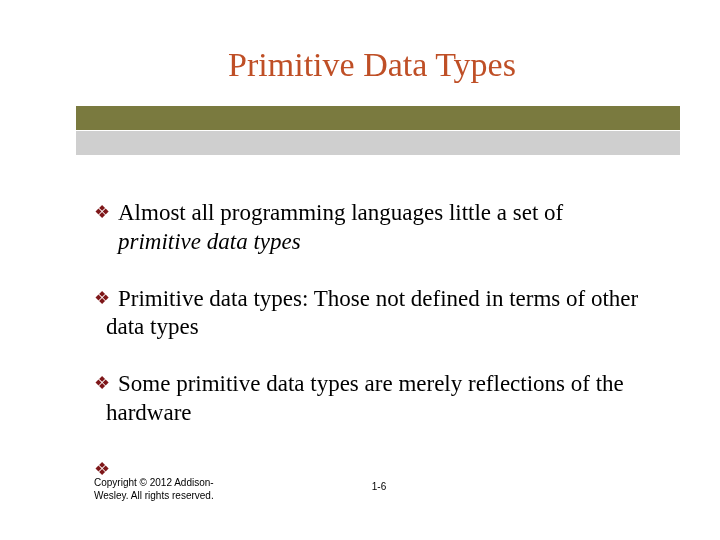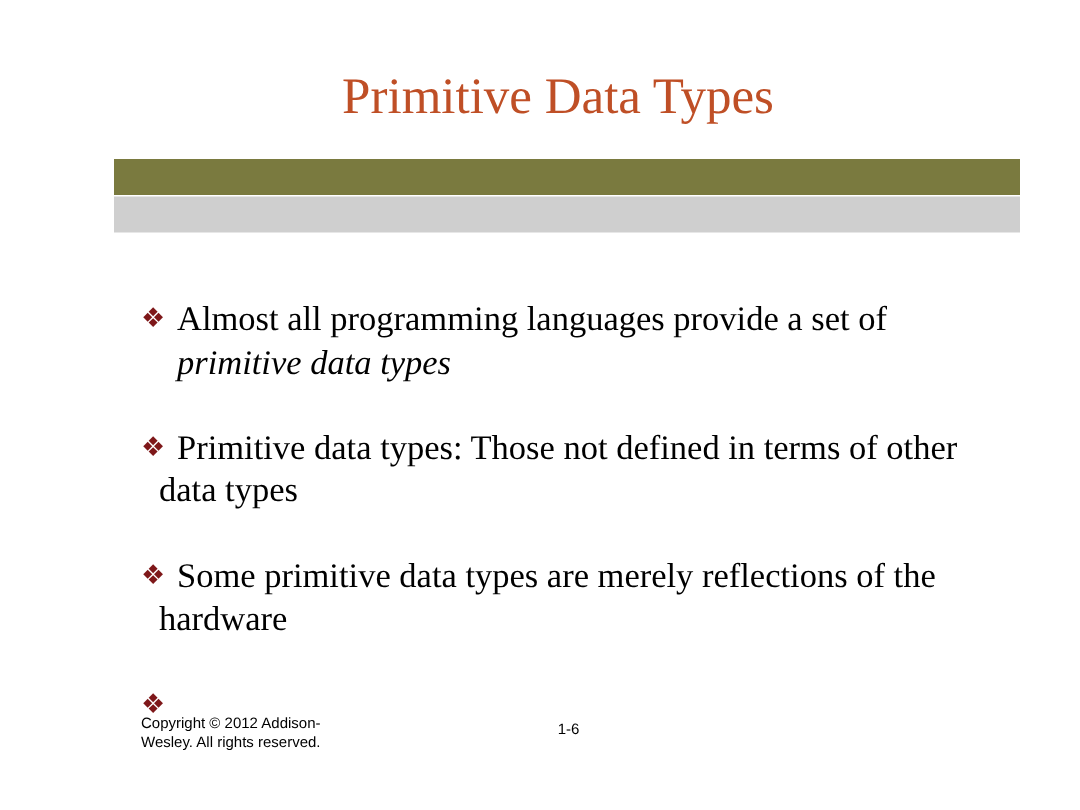--- a/index.html
+++ b/index.html
@@ -78,21 +78,21 @@
 <h1 class="title">Primitive Data Types</h1>
 
 <div class="rule-wrap">
   <div class="rule-olive"></div>
   <div class="rule-shadow"></div>
 </div>
 
 <div class="content">
   <div class="bullet-item">
     <span class="bullet-icon">❖</span>
-    <span>Almost all programming languages provide a set of </span><span class="italic">primitive data types</span><span></span>
+    <span>Almost all programming languages little a set of </span><span class="italic">primitive data types</span><span></span>
   </div>
   <div class="bullet-item">
     <span class="bullet-icon">❖</span>
     <span>Primitive data types: Those not defined in terms of other data types</span>
   </div>
   <div class="bullet-item">
     <span class="bullet-icon">❖</span>
     <span>Some primitive data types are merely reflections of the hardware</span>
   </div>
   <div class="bullet-item">

